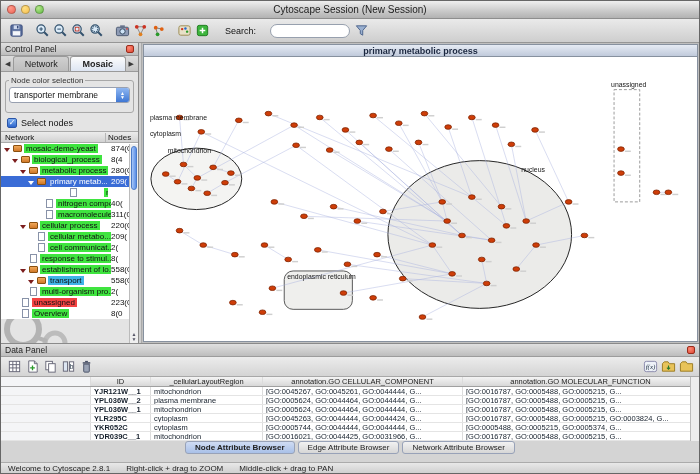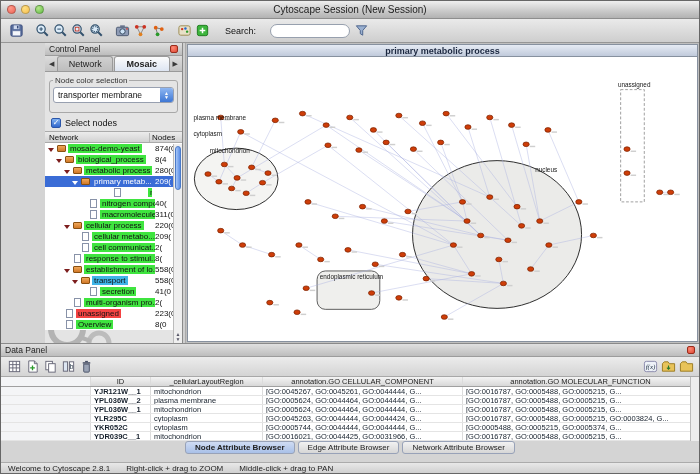--- a/index.html
+++ b/index.html
@@ -15,21 +15,21 @@
 .light.green{background:radial-gradient(circle at 35% 30%,#b5e78a,#62ba46);}
 .win-title{position:absolute;left:0;right:0;text-align:center;font-size:10px;color:#1c1c1c;}
 
 .toolbar{height:24px;flex:0 0 auto;background:linear-gradient(#eaeaea,#cecece);border-bottom:1px solid #969696;display:flex;align-items:center;padding:0 6px;gap:2px;}
 .tb-btn{width:18px;height:18px;display:inline-flex;align-items:center;justify-content:center;border-radius:3px;}
 .tb-btn svg{width:15px;height:15px;}
 .tb-sep{width:1px;height:14px;background:#9b9b9b;margin:0 4px;}
 .search-label{margin-left:12px;margin-right:12px;}
 .search-input{width:80px;height:14px;border:1px solid #97a0ae;border-radius:7px;font-size:9px;padding:0 6px;background:#fff;font-family:"Liberation Sans",sans-serif;}
 
-.main{flex:1;display:flex;min-height:0;margin-left:44px;}
+.main{flex:1;display:flex;min-height:0;}
 .control-panel{width:138px;flex:0 0 auto;background:#e4e4e4;border-right:1px solid #8a8a8a;display:flex;flex-direction:column;}
 .panel-header{height:13px;flex:0 0 auto;background:linear-gradient(#e0e0e0,#bdbdbd);border-bottom:1px solid #9c9c9c;display:flex;align-items:center;padding:0 4px;font-size:8.5px;}
 .ph-title{flex:1;color:#222;}
 .close-box{width:8px;height:8px;background:radial-gradient(circle at 35% 30%,#ff8a76,#dd4733);border:1px solid #992c1c;border-radius:2px;display:inline-block;}
 .cp-tabs{height:16px;flex:0 0 auto;display:flex;align-items:flex-end;background:linear-gradient(#dcdcdc,#c4c4c4);border-bottom:1px solid #9a9a9a;padding:0 2px;gap:1px;}
 .tab-arrow{font-size:7px;color:#3a3a3a;padding:0 2px 3px;}
 .cp-tab{flex:1;text-align:center;font-size:9px;padding:2px 0;border:1px solid #9a9a9a;border-bottom:none;border-radius:3px 3px 0 0;background:linear-gradient(#d0d0d0,#bdbdbd);color:#222;}
 .cp-tab.active{background:linear-gradient(#fcfcfc,#dde5f2);font-weight:bold;}
 .group{margin:4px 4px 2px;border:1px solid #a8a8a8;border-radius:3px;padding:2px 3px 9px;}
 .group legend{font-size:8px;padding:0 2px;color:#333;}
@@ -284,26 +284,20 @@
               <span class="tri open"></span>
               <span class="icon-folder"></span>
               <span class="tree-label chip-green">establishment of lo...</span>
               <span class="tree-val">558(0</span>
             </div>
             <div class="tree-row" style="padding-left: 26px;">
               <span class="tri open"></span>
               <span class="icon-folder"></span>
               <span class="tree-label chip-blue">transport</span>
               <span class="tree-val">558(0</span>
-            </div>
-            <div class="tree-row" style="padding-left: 34px;">
-              <span class="tri"></span>
-              <span class="icon-doc"></span>
-              <span class="tree-label chip-green">secretion</span>
-              <span class="tree-val">41(0</span>
             </div>
             <div class="tree-row" style="padding-left: 18px;">
               <span class="tri"></span>
               <span class="icon-doc"></span>
               <span class="tree-label chip-green">multi-organism pro...</span>
               <span class="tree-val">2(</span>
             </div>
             <div class="tree-row" style="padding-left: 10px;">
               <span class="tri"></span>
               <span class="icon-doc"></span>

